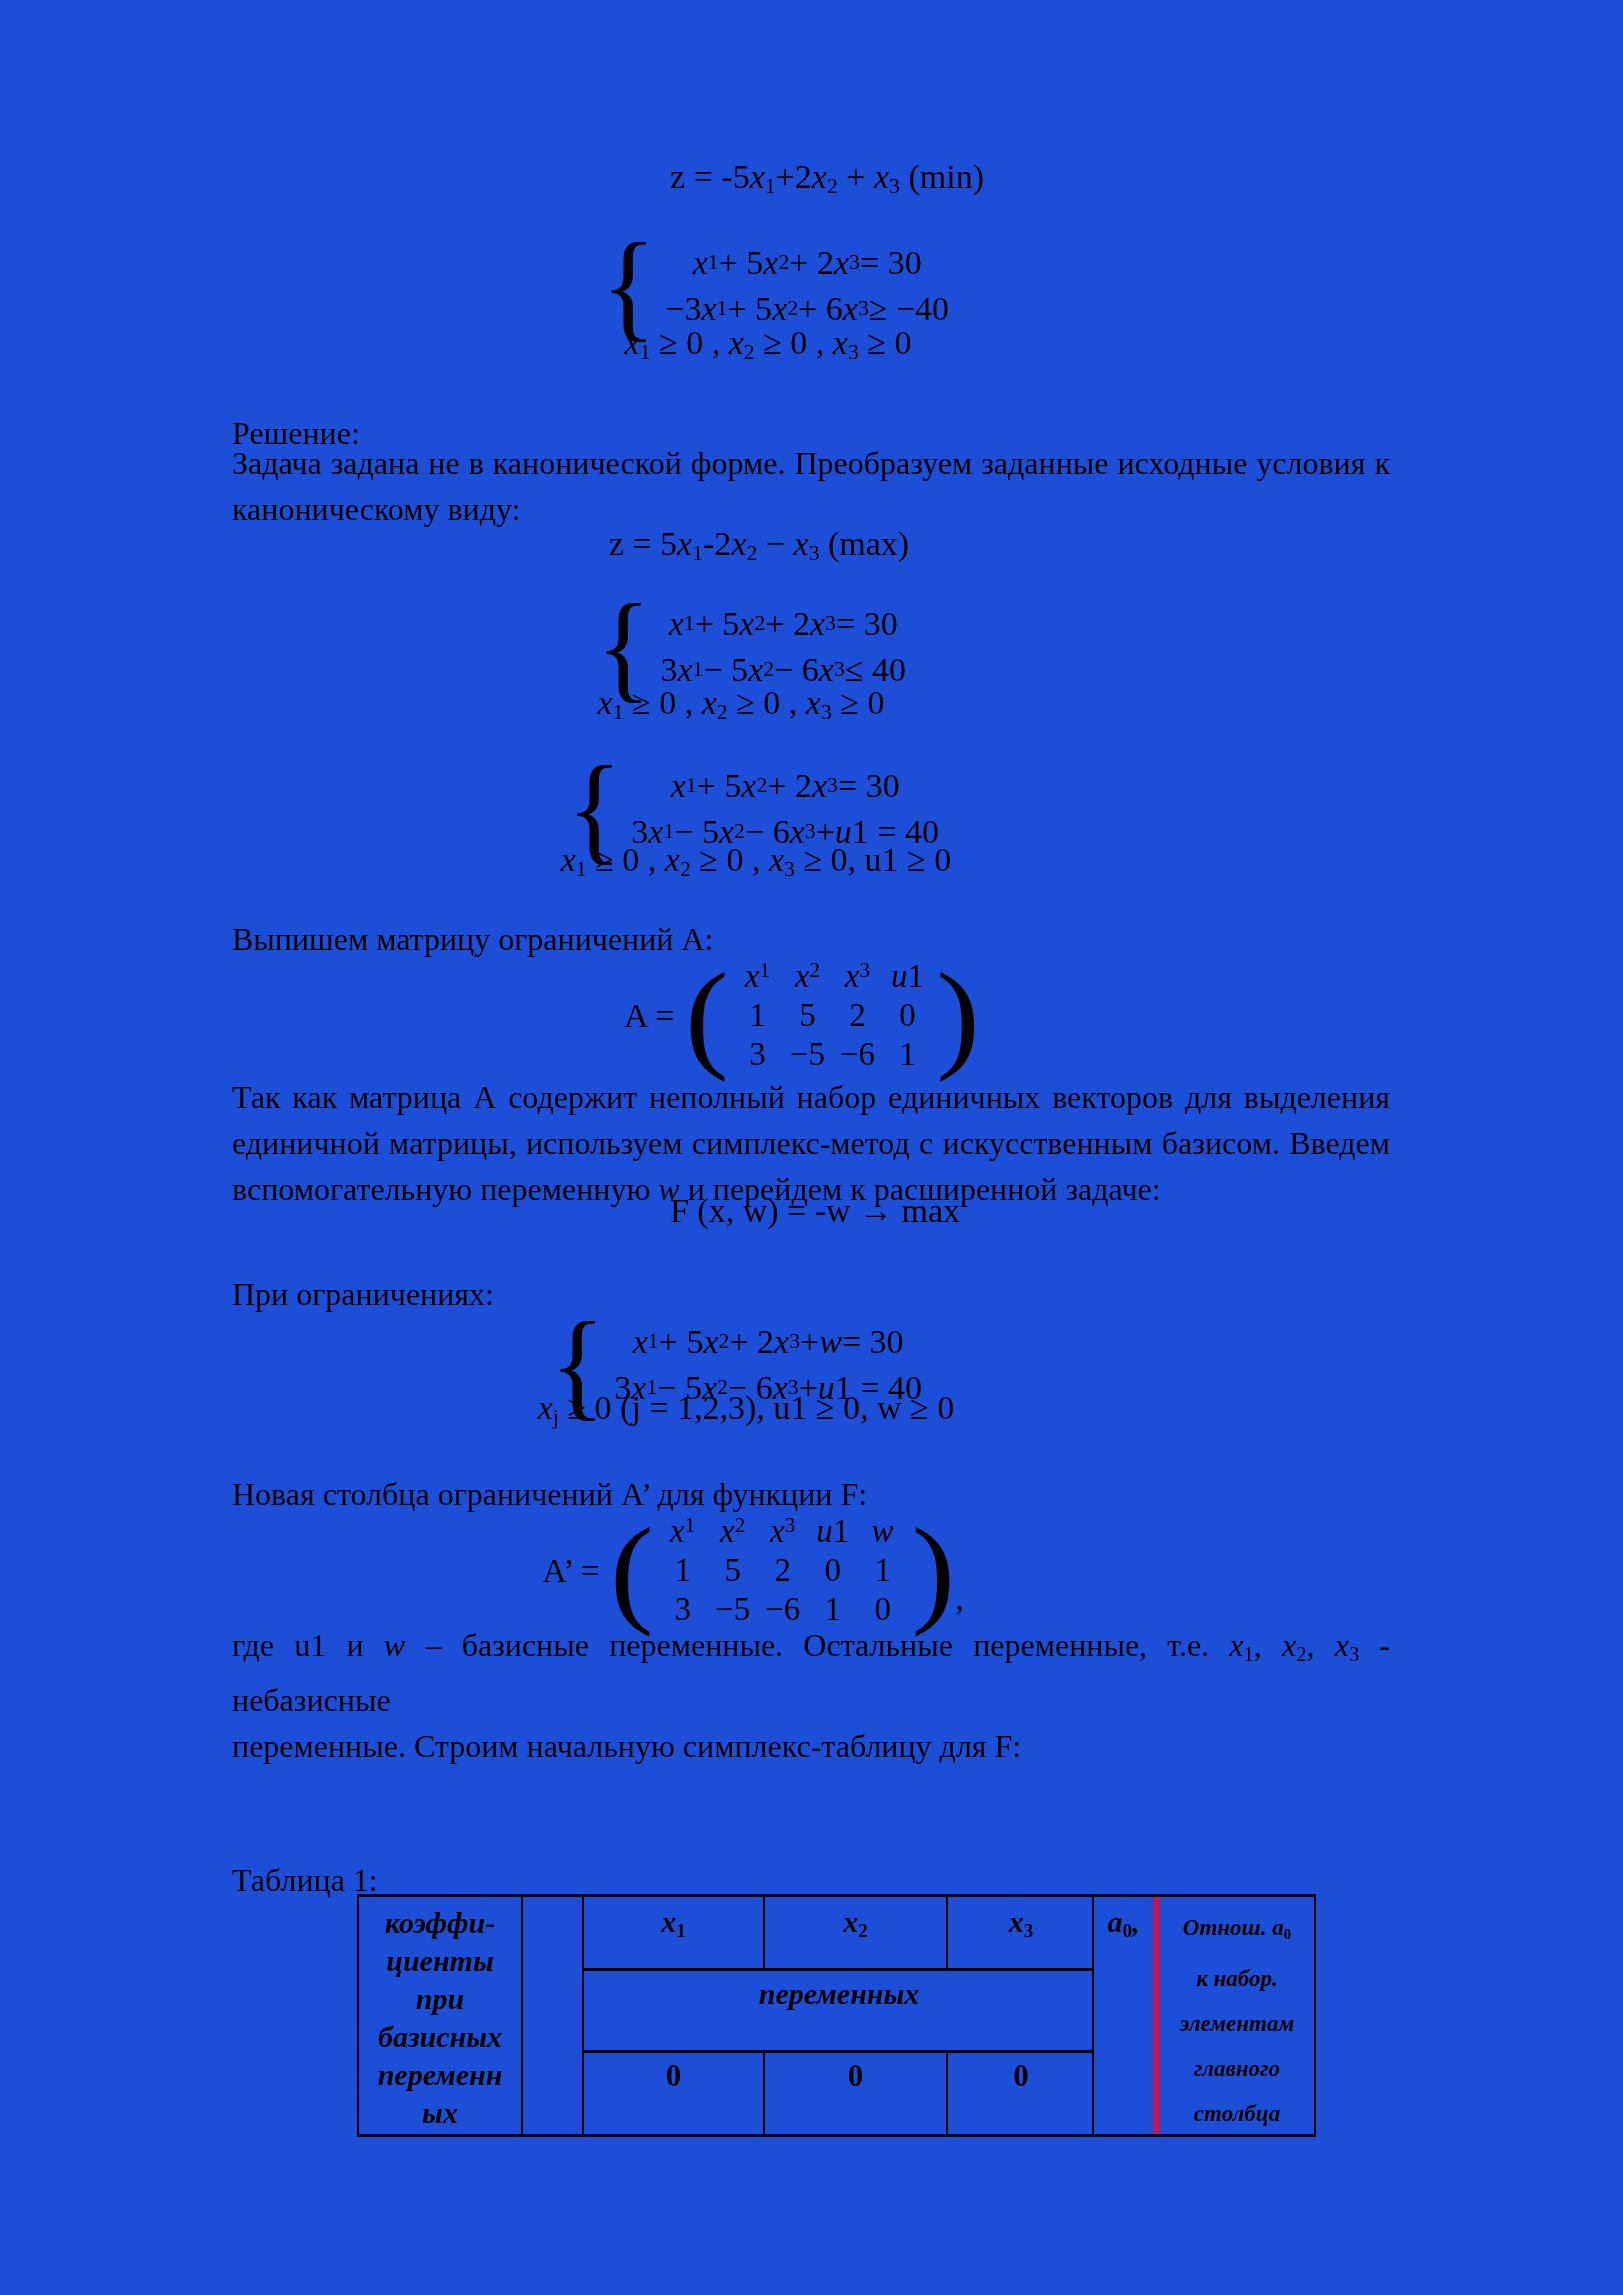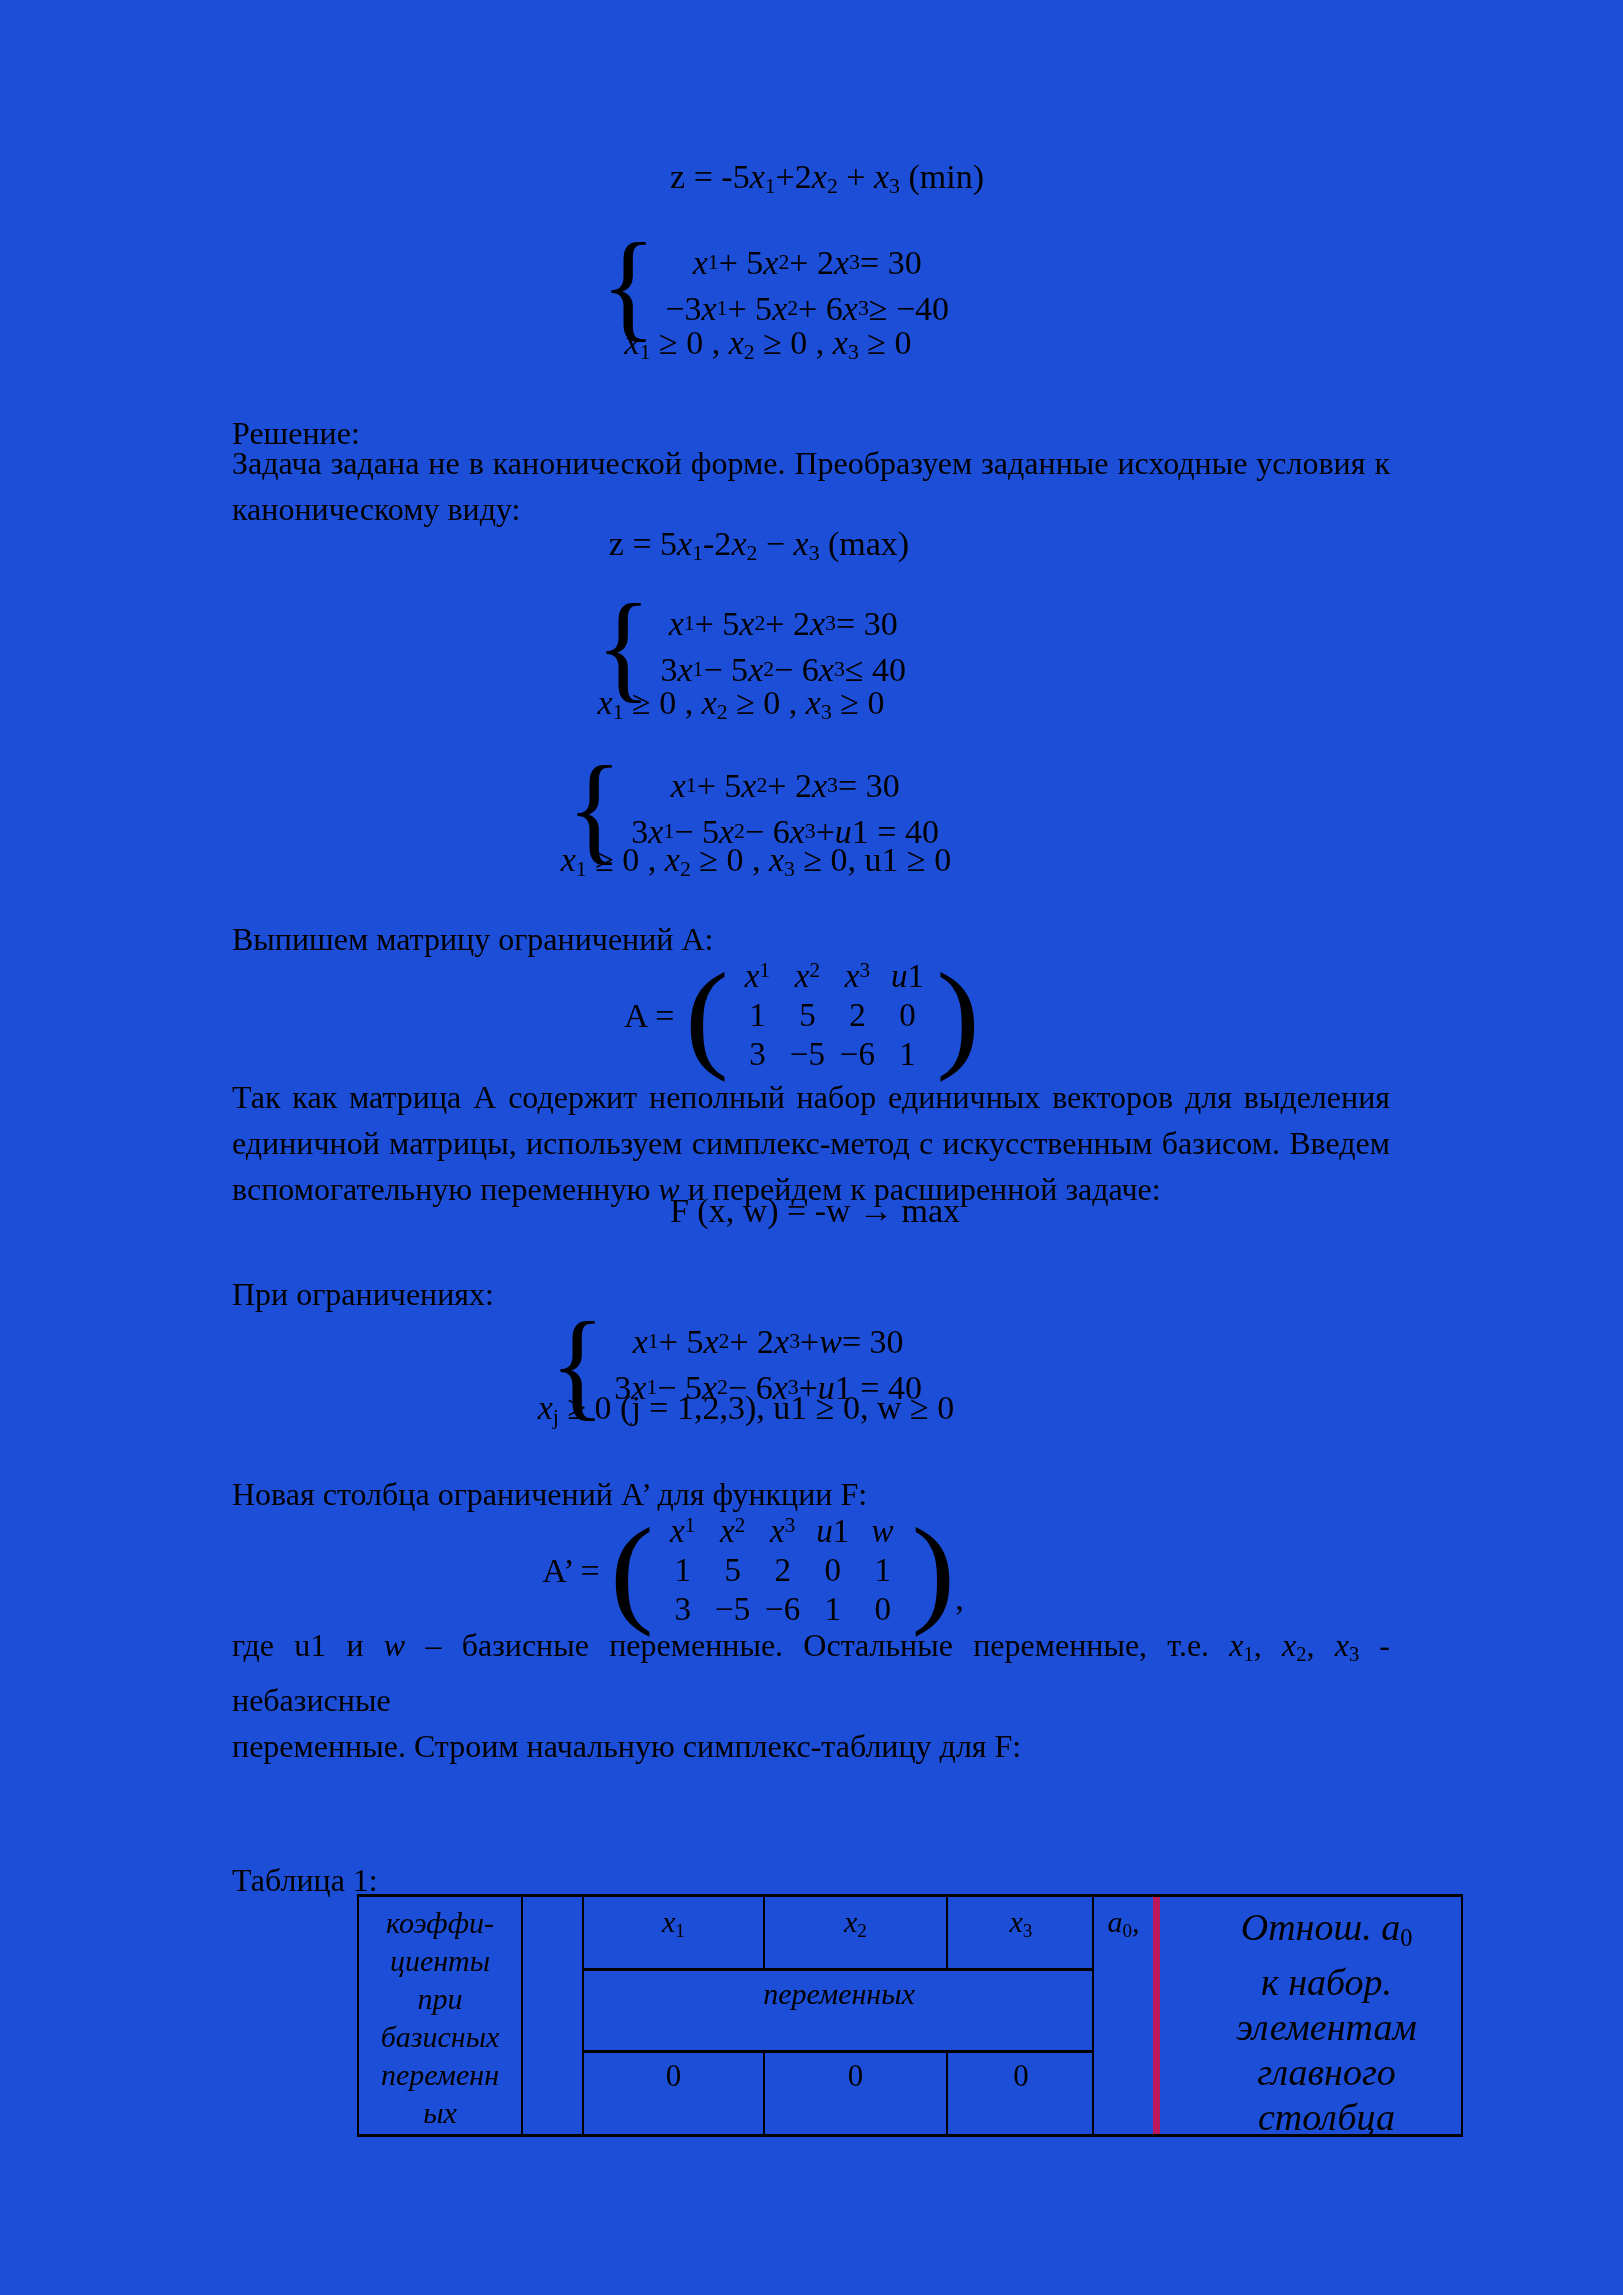--- a/index.html
+++ b/index.html
@@ -27,39 +27,39 @@
   
   .matrix{display:flex;align-items:center;white-space:nowrap;}
   .mname{font-size:34px;margin-right:10.5px;}
   .bigparen{font-size:131px;line-height:1;transform:scaleY(0.92);}
   .mgrid{display:flex;flex-direction:column;padding:0 3.9px;}
   .mrow{height:39px;display:flex;align-items:center;justify-content:center;font-size:33px;}
   .mcell{min-width:50px;display:inline-flex;justify-content:center;}
   .mtrail{font-size:34px;align-self:flex-end;margin-bottom:18.3px;}
   
   .t1{
-    position:absolute;left:357px;top:1894px;width:1106px;height:243px;
+    position:absolute;left:357px;top:1894px;width:959px;height:243px;
     box-sizing:border-box;border-top:3.3px solid #000;border-bottom:3.9px solid #000;
     border-left:2px solid #000;border-right:2px solid #000;
-    display:flex;font-style:italic;font-size:30px;
+    display:flex;font-style:italic;font-size:30px;font-weight:bold;
   }
   .t1 .cell{box-sizing:border-box;}
   .c1{width:164px;border-right:2px solid #000;text-align:center;padding-top:6.5px;}
   .c1 div{line-height:38px;}
   .c2{width:61px;border-right:2px solid #000;}
   .mid{width:510px;border-right:2px solid #000;display:grid;
        grid-template-columns:181px 183px 146px;grid-template-rows:74px 82px 1fr;}
   .hc{border-bottom:3.3px solid #000;text-align:center;padding-top:7.9px;box-sizing:border-box;}
   .hc.hb{border-right:2px solid #000;}
   .spancell{grid-column:1/4;border-bottom:3.3px solid #000;text-align:center;padding-top:2.6px;box-sizing:border-box;}
   .spancell div{line-height:39px;}
   .zc{text-align:center;padding-top:5.2px;font-style:normal;font-size:31px;box-sizing:border-box;}
   .zc.zb{border-right:2px solid #000;}
   .c6{width:66px;border-right:7px solid #be185d;text-align:center;padding-top:7.9px;}
-  .c7{flex:1;text-align:center;padding-top:7.9px;font-size:38px;padding-left:32px;}
+  .c7{flex:1;text-align:center;padding-top:7.9px;font-size:23px;}
   .c7 div{line-height:45px;}
 </style>
 </head>
 <body>
 
 <div class="page">
 
   <div class="cx frm" style="left:827px;top:156px"><span>z = -5</span><span class="it">x</span><span class="sb">1</span><span>+2</span><span class="it">x</span><span class="sb">2</span><span> + </span><span class="it">x</span><span class="sb">3</span><span> (min)</span></div>
 
   <div class="cx sys" style="left:775px;top:228px">

